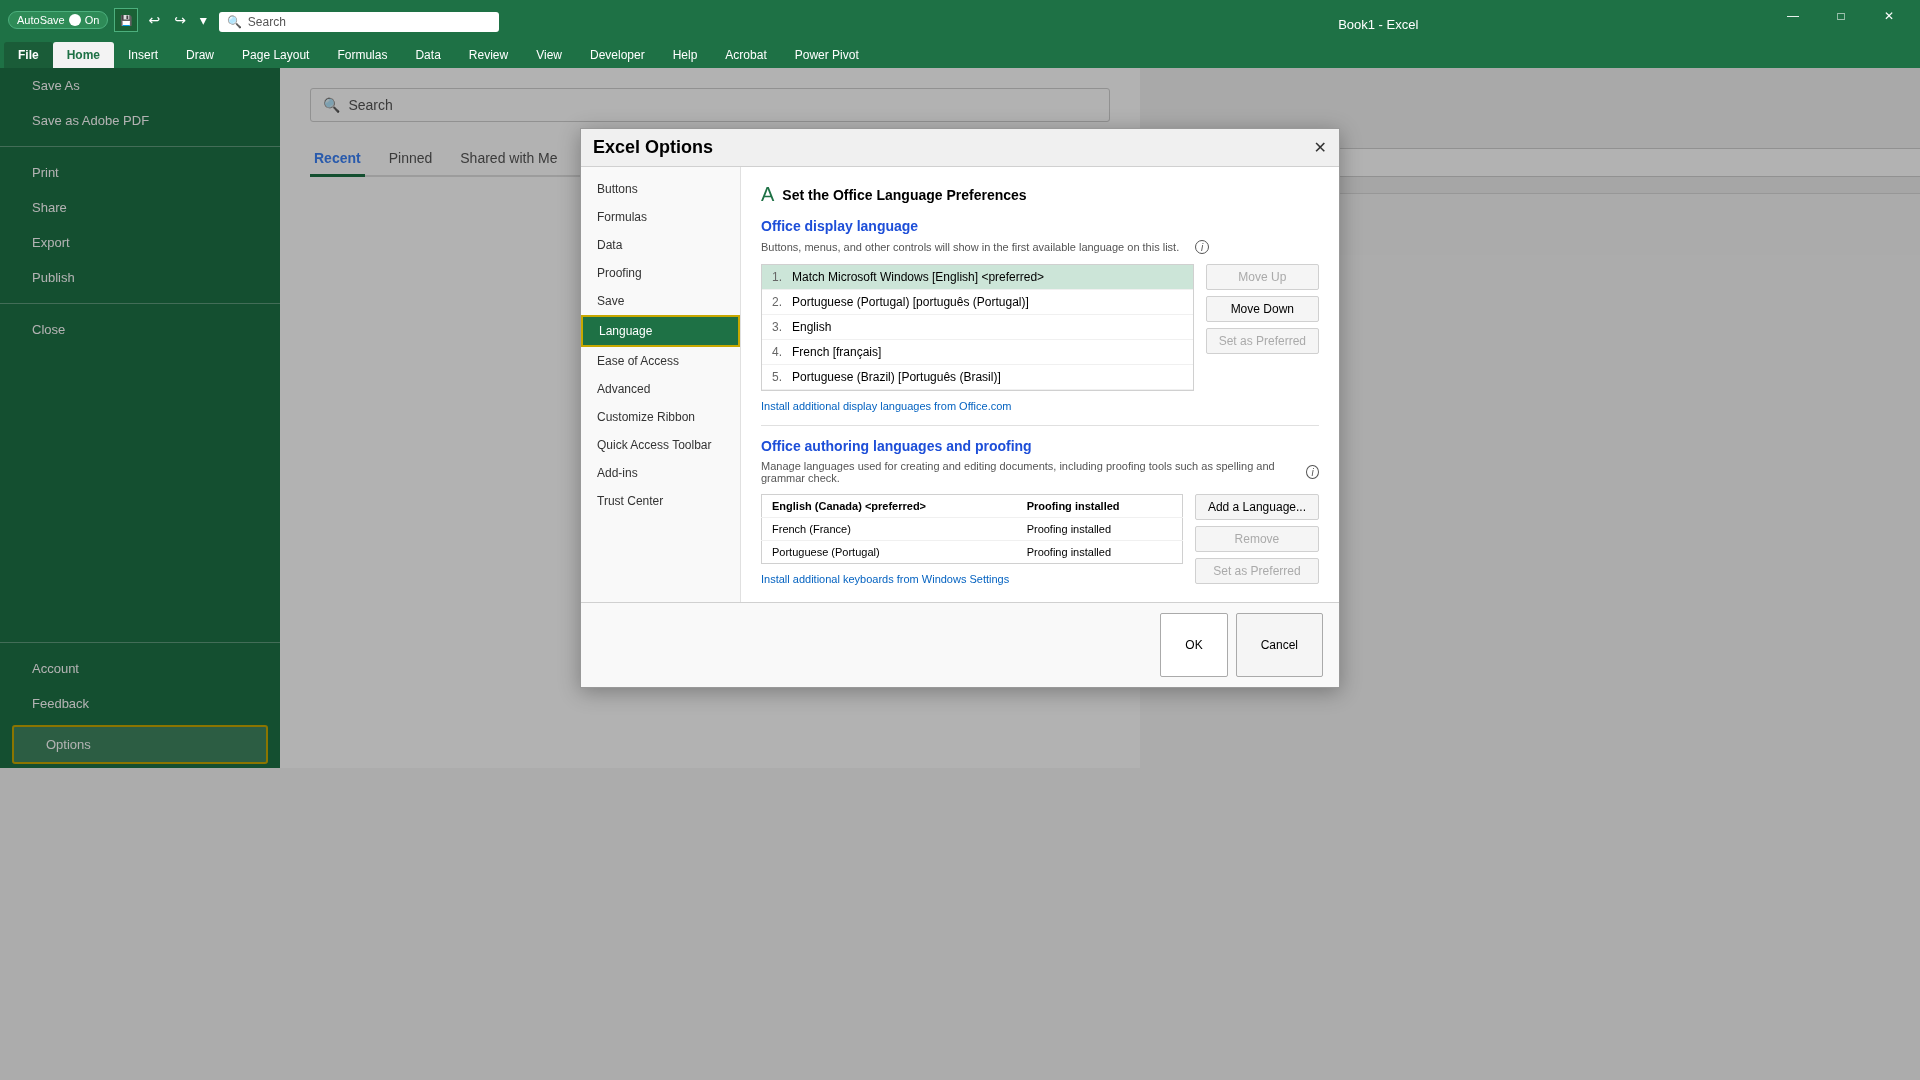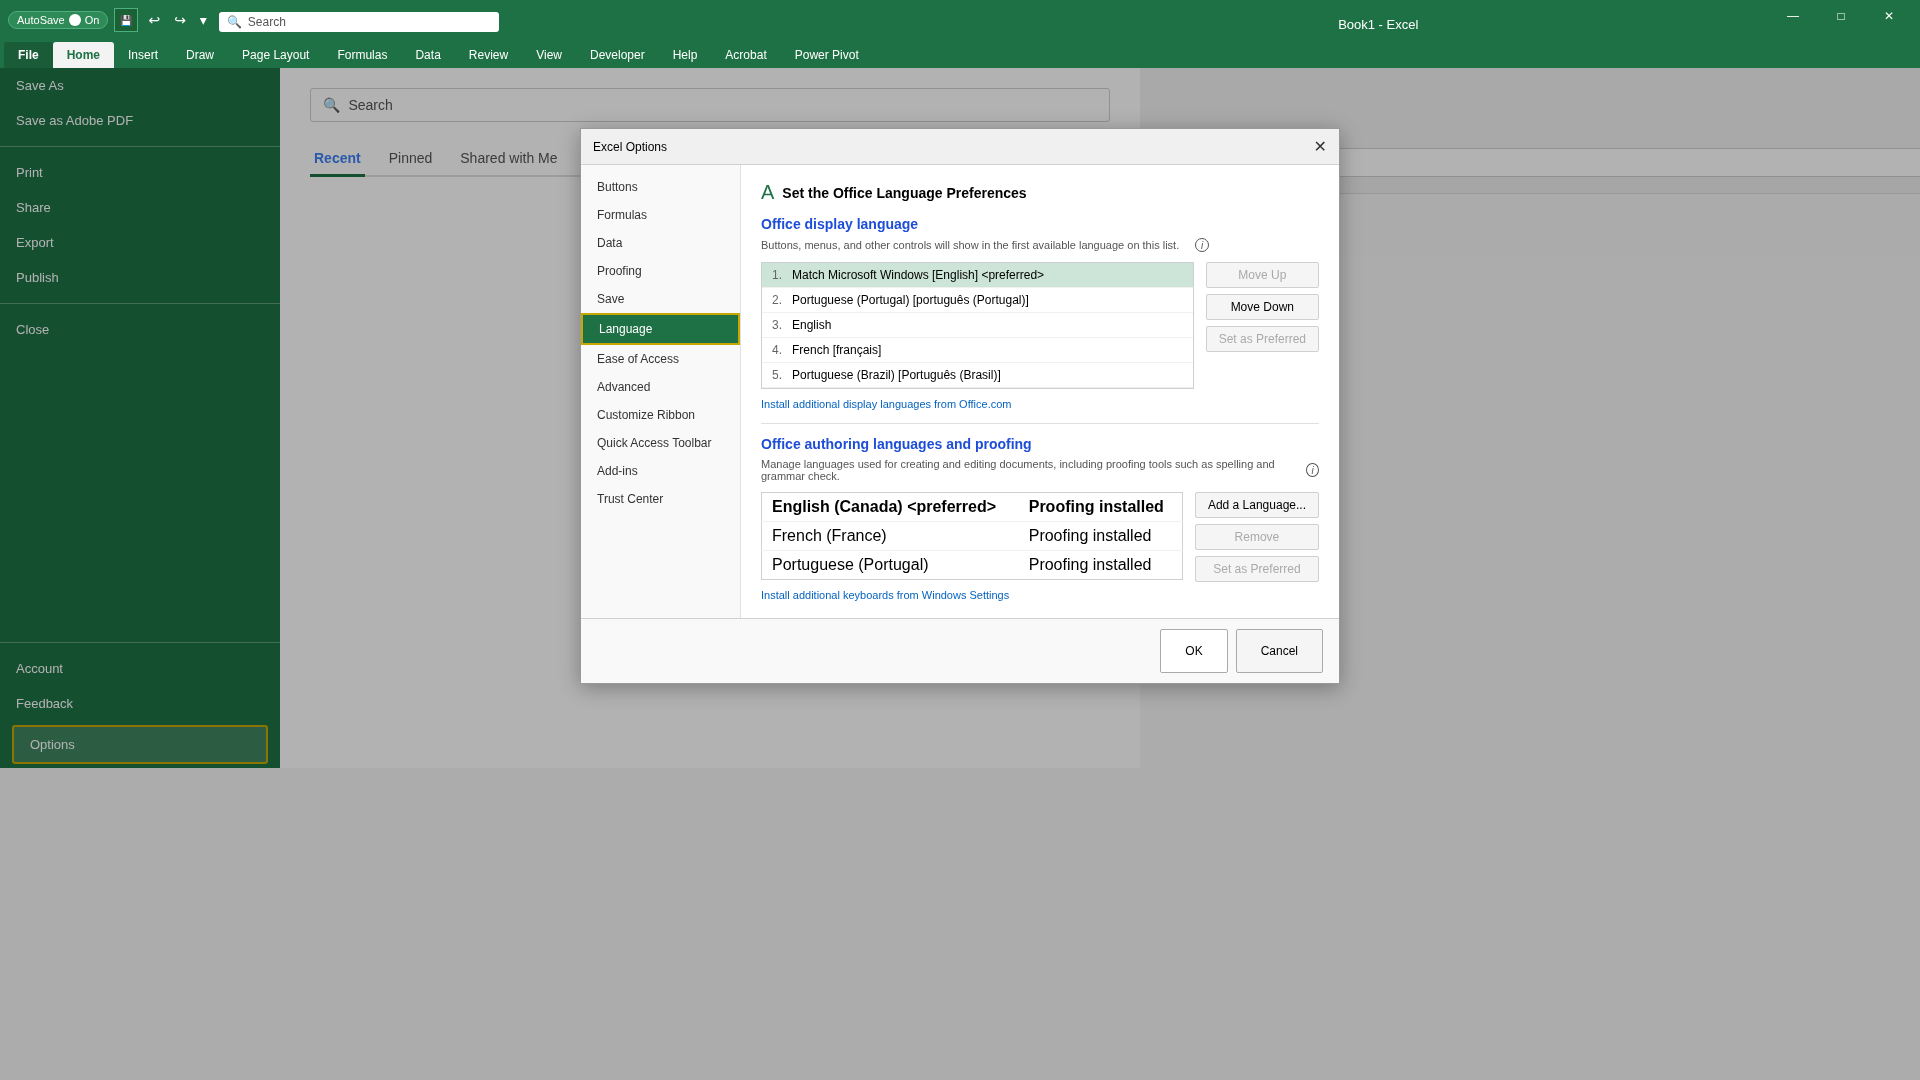--- a/index.html
+++ b/index.html
@@ -103,21 +103,21 @@
       top: 68px;
       left: 0;
       width: 280px;
       background: #1e7145;
       height: 700px;
       z-index: 10;
       display: flex;
       flex-direction: column;
     }
     .file-menu-item {
-      padding: 10px 16px;
+      padding: 10px 32px;
       color: white;
       cursor: pointer;
       font-size: 13px;
     }
     .file-menu-divider { height: 1px; background: rgba(255,255,255,0.3); margin: 8px 0; }
     .file-menu-bottom { margin-top: auto; }
 
     
     .new-file-panel {
       position: absolute;
@@ -164,21 +164,21 @@
       max-height: 580px;
       display: flex;
       flex-direction: column;
     }
     .dialog-titlebar {
       background: #f0f0f0;
       border-bottom: 1px solid #d0d0d0;
       padding: 8px 12px;
       display: flex; justify-content: space-between; align-items: center;
     }
-    .dialog-title { font-size: 12px; font-weight: 400; }
+    .dialog-title { font-size: 18px; font-weight: 700; }
     .dialog-close { cursor: pointer; font-size: 16px; color: #333; }
     .dialog-body { display: flex; flex: 1; overflow: hidden; }
     .dialog-sidebar {
       width: 160px;
       background: #f9f9f9;
       border-right: 1px solid #e0e0e0;
       padding: 8px 0;
     }
     .dialog-nav-item {
       padding: 7px 16px;
@@ -235,33 +235,33 @@
     .action-btn:disabled, .action-btn.disabled { color: #aaa; cursor: default; }
     .lang-section { display: flex; gap: 12px; }
     .lang-section-list { flex: 1; }
     .install-link { color: #0563c1; font-size: 11px; cursor: pointer; text-decoration: none; }
     .section-divider { height: 1px; background: #e0e0e0; margin: 12px 0; }
     .authoring-table {
       width: 100%; border: 1px solid #d0d0d0; border-collapse: collapse;
       margin-bottom: 8px;
     }
     .authoring-table td {
-      padding: 5px 10px; font-size: 16px;
+      padding: 5px 10px; font-size: 11px;
       border-bottom: 1px solid #f0f0f0;
     }
     .authoring-table tr:last-child td { border-bottom: none; }
     .authoring-table tr:first-child td { font-weight: 600; }
     .dialog-footer {
       border-top: 1px solid #d0d0d0;
       padding: 10px 16px;
       display: flex; justify-content: flex-end; gap: 8px;
       background: #f9f9f9;
     }
     .footer-btn {
-      padding: 14px 24px; font-size: 12px;
+      padding: 24px 24px; font-size: 12px;
       border: 1px solid #aaa; background: #f5f5f5; cursor: pointer;
       border-radius: 2px;
     }
     .footer-btn.primary { background: white; border-color: #aaa; }
 
     
     .step-badge {
       width: 32px; height: 32px; border-radius: 50%;
       display: flex; align-items: center; justify-content: center;
       font-size: 16px; font-weight: bold; color: white;

